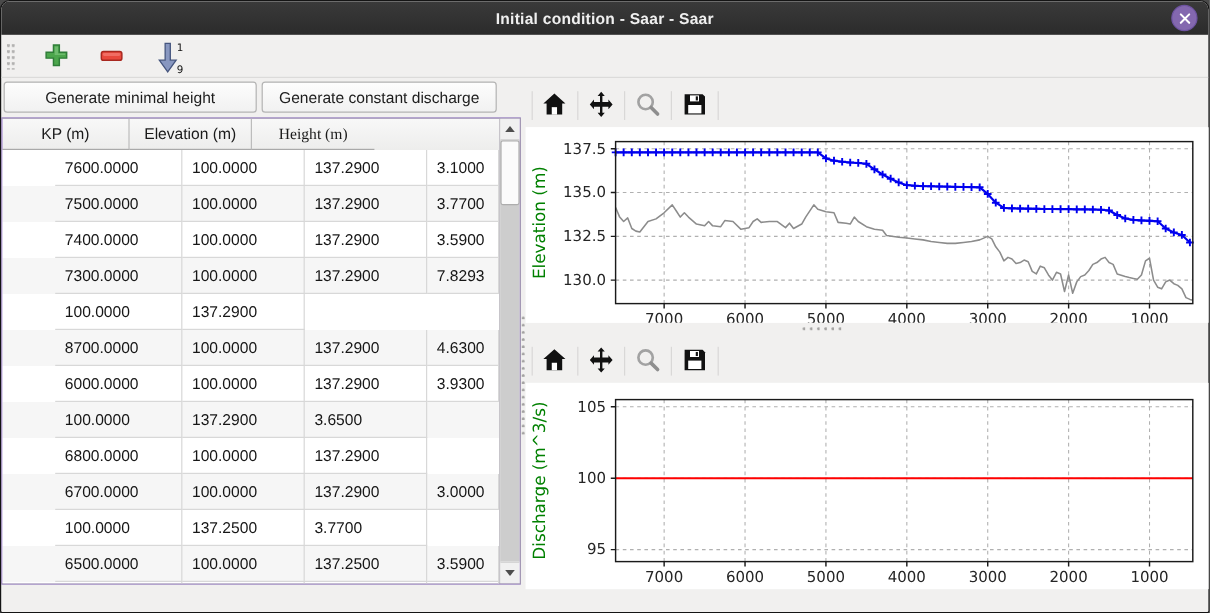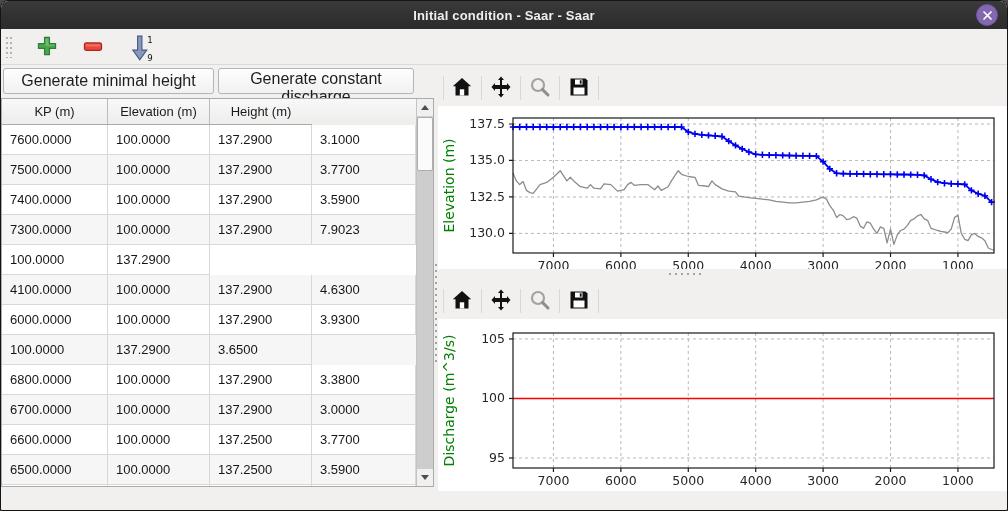--- a/index.html
+++ b/index.html
@@ -15,30 +15,30 @@
   .titlebar .title{color:#efefef;font-size:13px;font-weight:bold;letter-spacing:.2px;}
   .close-btn{position:absolute;right:9px;top:3px;width:22px;height:22px;border-radius:50%;
     background:#8468af;border:1px solid #6d53a0;display:flex;align-items:center;justify-content:center;cursor:pointer;}
   
   .main-toolbar{position:absolute;left:0;top:28px;width:100%;height:36px;border-bottom:1px solid #dcdbda;}
   .tb-handle{position:absolute;left:4px;top:7px;width:8px;height:22px;
     background-image:radial-gradient(circle at 2px 2px,#b3b2b1 1.1px,transparent 1.4px);background-size:4px 5px;}
   .tool-btn{position:absolute;top:3px;width:28px;height:30px;border:none;background:transparent;padding:2px;cursor:pointer;}
   
   .gen-btn{position:absolute;top:67px;height:26px;background:linear-gradient(#fdfdfd,#f1f1f1);
-    border:1px solid #b4b4b4;border-radius:3px;font-size:16px;color:#1d1d1d;
+    border:1px solid #b4b4b4;border-radius:3px;font-size:13px;color:#1d1d1d;
     font-family:"Liberation Sans",sans-serif;cursor:pointer;}
   
   .table-frame{position:absolute;left:0;top:97px;width:433px;height:389px;border:1px solid #ababab;background:#6d28d9;}
   .thead{position:absolute;left:0;top:0;right:17px;height:26px;display:grid;
     grid-template-columns:106px 102px 102px 1fr;background:linear-gradient(#f8f8f8,#ededec);}
   .th{border-right:1px solid #bcbcbc;border-bottom:1px solid #a9a9a9;display:flex;align-items:center;
     justify-content:center;font-size:13px;color:#1a1a1a;cursor:pointer;}
   .tbody{position:absolute;left:0;top:26px;right:17px;bottom:0;overflow:hidden;background:#fff;}
-  .trow{display:grid;grid-template-columns:106px 102px 102px 1fr;height:30px;background:#fff;}
+  .trow{display:grid;grid-template-columns:106px 102px 102px 1fr;height:30px;background:#fff;padding-left:44px;}
   .trow.alt{background:#f6f6f6;}
   .tcell{border-right:1px solid #d8d8d8;border-bottom:1px solid #d8d8d8;display:flex;align-items:center;
     padding-left:8px;font-size:13px;color:#161616;}
   
   .vscroll{position:absolute;right:0;top:0;width:17px;bottom:0;background:#ececec;border-left:1px solid #c3c3c3;}
   .sc-btn{position:absolute;left:0;width:16px;height:18px;background:#f0f0f0;display:flex;
     align-items:center;justify-content:center;cursor:pointer;}
   .sc-up{top:0;border-bottom:1px solid #cfcfcf;}
   .sc-down{bottom:0;border-top:1px solid #cfcfcf;}
   .tri-up{width:0;height:0;border-left:4px solid transparent;border-right:4px solid transparent;border-bottom:5px solid #4d4d4d;}
@@ -96,21 +96,21 @@
     </button>
   </div>
 
   <button class="gen-btn" style="left:2px;width:211px;">Generate minimal height</button>
   <button class="gen-btn" style="left:217px;width:196px;">Generate constant discharge</button>
 
   <div class="table-frame">
     <div class="thead">
       <div class="th">KP (m)</div>
       <div class="th">Elevation (m)</div>
-      <div class="th" style="border-right:none;">Height (m)</div>
+      <div class="th" style="border-right:none;font-family:Liberation Serif, serif;">Height (m)</div>
     </div>
     <div class="tbody">
         <div class="trow">
           <div class="tcell">7600.0000</div>
           <div class="tcell">100.0000</div>
           <div class="tcell">137.2900</div>
           <div class="tcell">3.1000</div>
         </div>
         <div class="trow alt">
           <div class="tcell">7500.0000</div>
@@ -121,57 +121,55 @@
         <div class="trow">
           <div class="tcell">7400.0000</div>
           <div class="tcell">100.0000</div>
           <div class="tcell">137.2900</div>
           <div class="tcell">3.5900</div>
         </div>
         <div class="trow alt">
           <div class="tcell">7300.0000</div>
           <div class="tcell">100.0000</div>
           <div class="tcell">137.2900</div>
-          <div class="tcell">7.9023</div>
-        </div>
-        <div class="trow">
-          <div class="tcell">100.0000</div>
-          <div class="tcell">137.2900</div>
-        </div>
-        <div class="trow alt">
-          <div class="tcell">4100.0000</div>
+          <div class="tcell">7.8293</div>
+        </div>
+        <div class="trow">
+          <div class="tcell">100.0000</div>
+          <div class="tcell">137.2900</div>
+        </div>
+        <div class="trow alt">
+          <div class="tcell">8700.0000</div>
           <div class="tcell">100.0000</div>
           <div class="tcell">137.2900</div>
           <div class="tcell">4.6300</div>
         </div>
         <div class="trow">
           <div class="tcell">6000.0000</div>
           <div class="tcell">100.0000</div>
           <div class="tcell">137.2900</div>
           <div class="tcell">3.9300</div>
         </div>
         <div class="trow alt">
           <div class="tcell">100.0000</div>
           <div class="tcell">137.2900</div>
           <div class="tcell">3.6500</div>
         </div>
         <div class="trow">
           <div class="tcell">6800.0000</div>
           <div class="tcell">100.0000</div>
           <div class="tcell">137.2900</div>
-          <div class="tcell">3.3800</div>
         </div>
         <div class="trow alt">
           <div class="tcell">6700.0000</div>
           <div class="tcell">100.0000</div>
           <div class="tcell">137.2900</div>
           <div class="tcell">3.0000</div>
         </div>
         <div class="trow">
-          <div class="tcell">6600.0000</div>
           <div class="tcell">100.0000</div>
           <div class="tcell">137.2500</div>
           <div class="tcell">3.7700</div>
         </div>
         <div class="trow alt">
           <div class="tcell">6500.0000</div>
           <div class="tcell">100.0000</div>
           <div class="tcell">137.2500</div>
           <div class="tcell">3.5900</div>
         </div>

